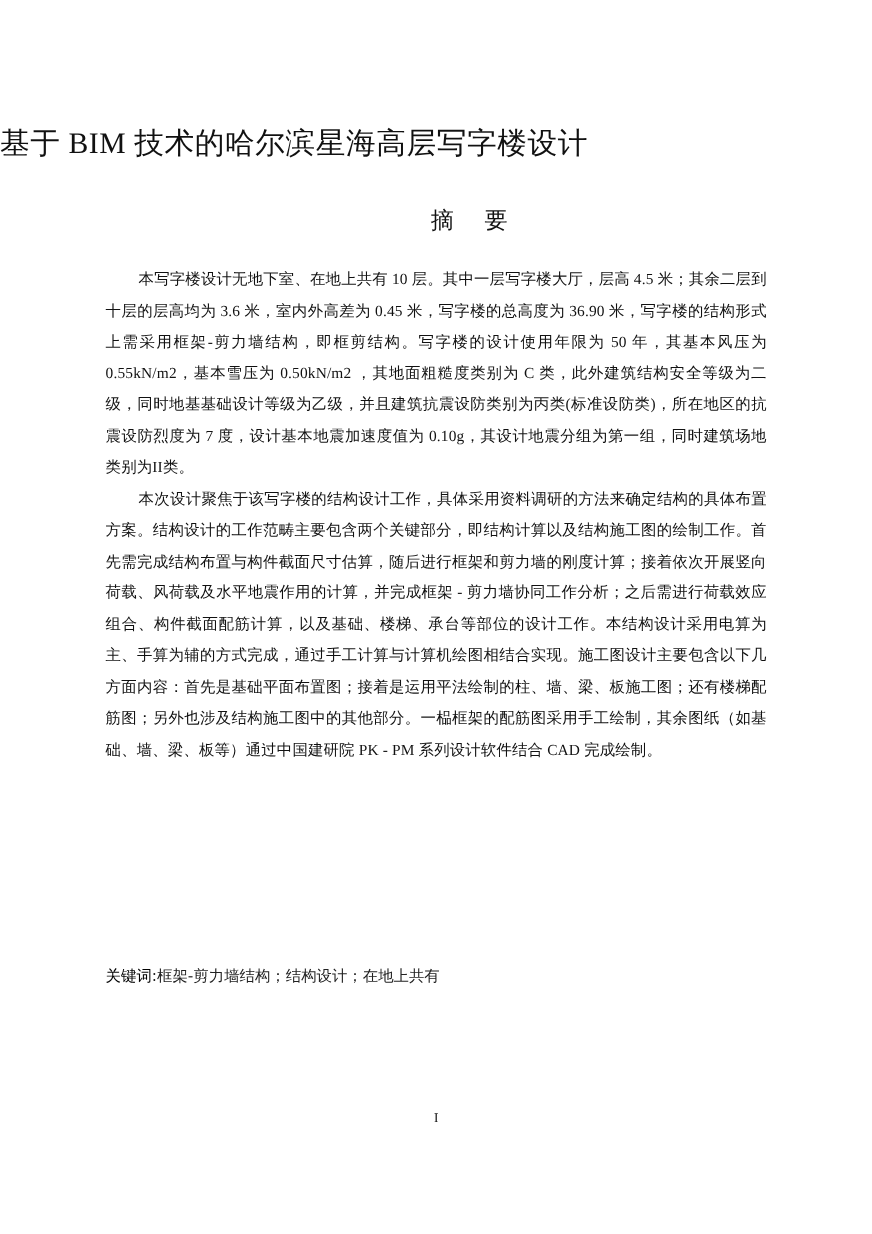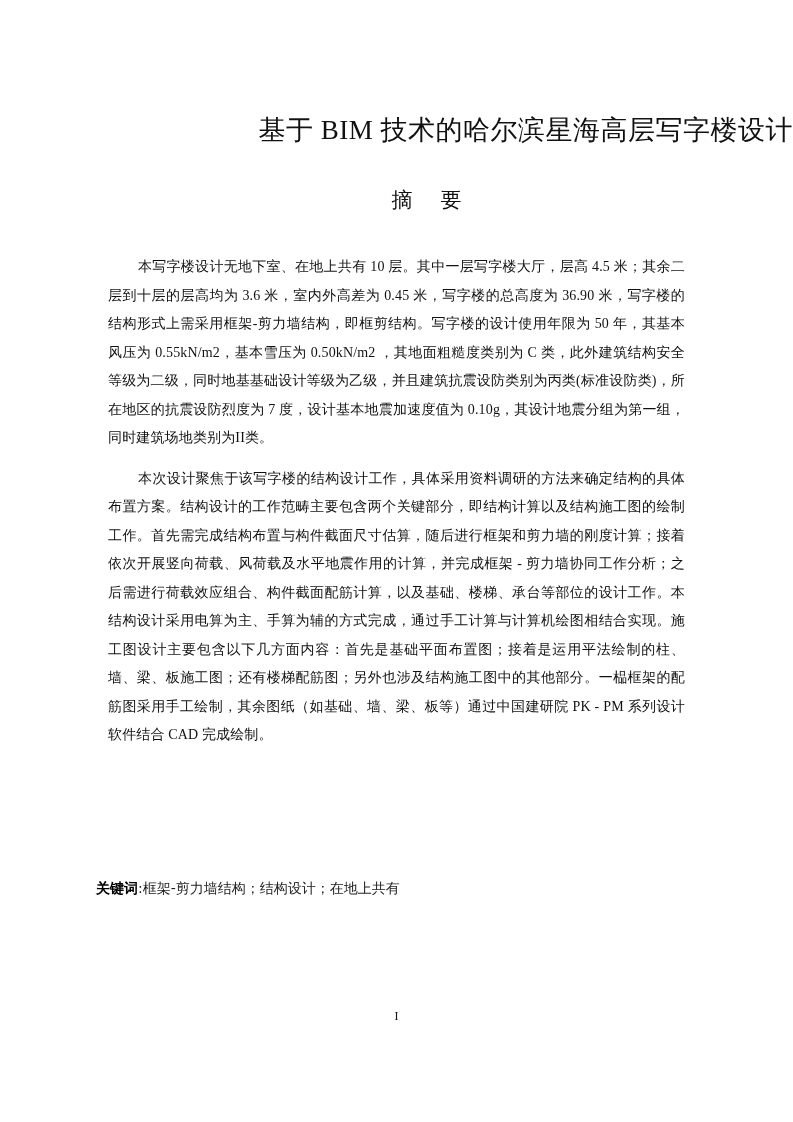--- a/index.html
+++ b/index.html
@@ -1,28 +1,28 @@
 <!DOCTYPE html>
 <html><head>
 <meta charset="utf-8">
 <style>
   html, body { margin: 0; padding: 0; background: #ffffff; }
   body { width: 793px; height: 1122px; position: relative; overflow: hidden;
          font-family: "Liberation Serif", "DejaVu Serif", serif; color: #111; }
-  .title { position: absolute; top: 108px; left: 0; width: 793px; text-align: right;
+  .title { position: absolute; top: 108px; left: 0; width: 793px; text-align: left;
            font-size: 27px; line-height: 44px; letter-spacing: 0.5px; }
   .abstract-heading { position: absolute; top: 184px; left: 30px; width: 793px; text-align: center;
            font-size: 21px; line-height: 32px; font-family: "DejaVu Sans", sans-serif; }
   .abstract-heading span { display: inline-block; margin: 0 14px; }
   .body { position: absolute; top: 241px; left: 96px; width: 601px; }
-  .para { margin: 12px; font-size: 14px; line-height: 28.5px; text-align: justify;
+  .para { margin: 0; font-size: 14px; line-height: 28.5px; text-align: justify;
           text-indent: 30px; letter-spacing: 0.15px; }
   .keywords { position: absolute; top: 874px; left: 96px; font-size: 14px; line-height: 28px;
               font-family: "DejaVu Sans", sans-serif; color: #222; }
-  .keywords .kw-label { font-weight: bold; color: #000; margin-top: 39px; }
+  .keywords .kw-label { font-weight: normal; color: #000; margin-top: 39px; }
   .page-number { position: absolute; top: 1007px; left: 0; width: 793px; text-align: center;
                  font-size: 12px; line-height: 18px; }
 </style>
 </head>
 <body>
 
 <div class="title">基于 BIM 技术的哈尔滨星海高层写字楼设计</div>
 
 <div class="abstract-heading">
   <span>摘</span><span>要</span>

